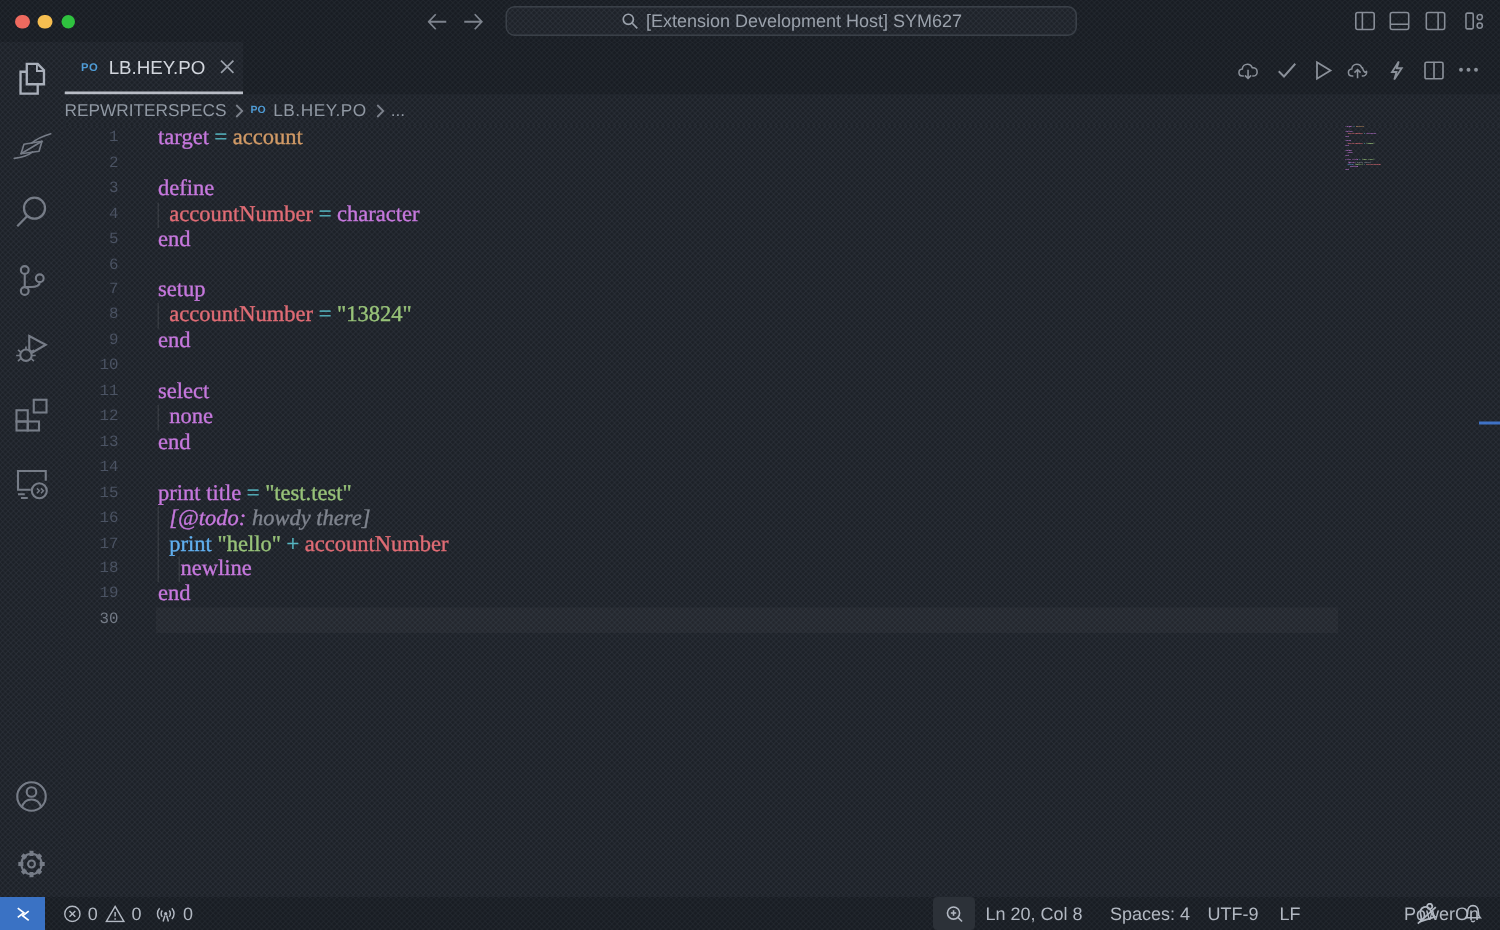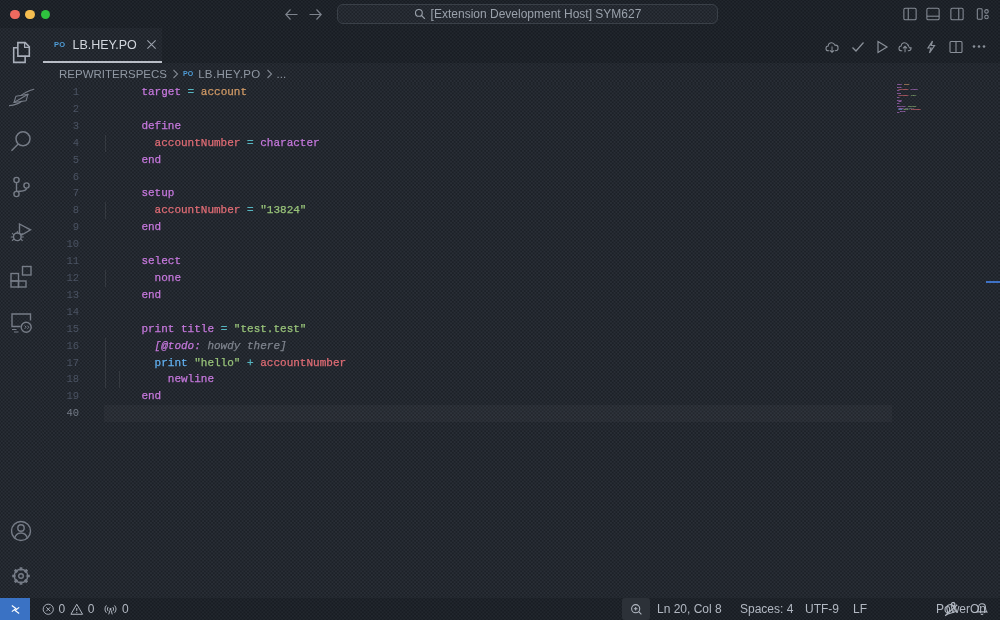--- a/index.html
+++ b/index.html
@@ -28,22 +28,22 @@
   
   #breadcrumb { position:absolute; left:43px; top:63px; width:957px; height:21px; background-color:#292e36;
     color:#9098a3; font-size:11.5px; display:flex; align-items:center; }
   
   #activitybar { position:absolute; left:0; top:28px; width:43px; height:570px; background-color:#292e36; }
   .aicon { position:absolute; left:9px; color:#767c87; }
   
   #editor { position:absolute; left:43px; top:84px; width:957px; height:514px; }
   #gutter { position:absolute; left:12px; top:0; width:24px; text-align:right; white-space:pre;
     font-family:"Liberation Mono",monospace; font-size:10.5px; line-height:16.9px; color:#4b5363; }
-  #code { position:absolute; left:62.4px; top:0; font-family:Liberation Mono, monospace;
-    font-size:11px; line-height:16.9px; color:#abb2bf; white-space:pre;margin-left:36px; -webkit-text-stroke:.25px; }
+  #code { position:absolute; left:62.4px; top:0; font-family:Liberation Serif, serif;
+    font-size:15px; line-height:16.9px; color:#abb2bf; white-space:pre; -webkit-text-stroke:.25px; }
   .k { color:#c678dd; } 
   .r { color:#e06c75; } 
   .o { color:#56b6c2; } 
   .n { color:#d19a66; } 
   .s { color:#98c379; } 
   .b { color:#61afef; } 
   .c { color:#7f848e; font-style:italic; } 
   .ck { color:#c678dd; font-style:italic; }
   #curline { position:absolute; left:61px; top:321.1px; width:788px; height:16.9px; background:rgba(255,255,255,.033); }
   .guide { position:absolute; width:1px; background:rgba(255,255,255,.085); }
@@ -127,21 +127,21 @@
       <path d="M7 1.5 V12.5"></path>
   </svg>
   <svg class="eicon" style="left:929px;top:16px" width="14" height="5" viewBox="0 0 14 5" fill="currentColor">
     <circle cx="2" cy="2.5" r="1.3"></circle>
       <circle cx="7" cy="2.5" r="1.3"></circle>
       <circle cx="12" cy="2.5" r="1.3"></circle>
   </svg>
 </div>
 
 <div id="breadcrumb">
-  <span style="margin-left:16px">REPWRITERSPECS</span>
+  <span style="">REPWRITERSPECS</span>
   <svg style="margin:1px 4px 0" width="8" height="10" viewBox="0 0 8 10" fill="none" stroke="#7d838d" stroke-width="1.2">
       <path d="M2.5 1 L6.5 5 L2.5 9"></path>
     </svg>
   <span style="color:#4f9cd6;font-size:7px;font-weight:bold">PO</span>
   <span style="margin-left:5px;letter-spacing:.35px">LB.HEY.PO</span>
   <svg style="margin:1px 4px 0" width="8" height="10" viewBox="0 0 8 10" fill="none" stroke="#7d838d" stroke-width="1.2">
       <path d="M2.5 1 L6.5 5 L2.5 9"></path>
     </svg>
   <span>...</span>
 </div>
@@ -222,21 +222,21 @@
 10
 11
 12
 13
 14
 15
 16
 17
 18
 19
-<span style="color:#747b87">40</span></div>
+<span style="color:#747b87">30</span></div>
   <div class="guide" style="left:62.4px;top:50.7px;height:16.9px"></div>
   <div class="guide" style="left:62.4px;top:118.3px;height:16.9px"></div>
   <div class="guide" style="left:62.4px;top:185.9px;height:16.9px"></div>
   <div class="guide" style="left:62.4px;top:253.5px;height:50.7px"></div>
   <div class="guide" style="left:75.8px;top:287.3px;height:16.9px"></div>
   <pre id="code"><span class="k">target</span> <span class="o">=</span> <span class="n">account</span>
 
 <span class="k">define</span>
   <span class="r">accountNumber</span> <span class="o">=</span> <span class="k">character</span>
 <span class="k">end</span>

